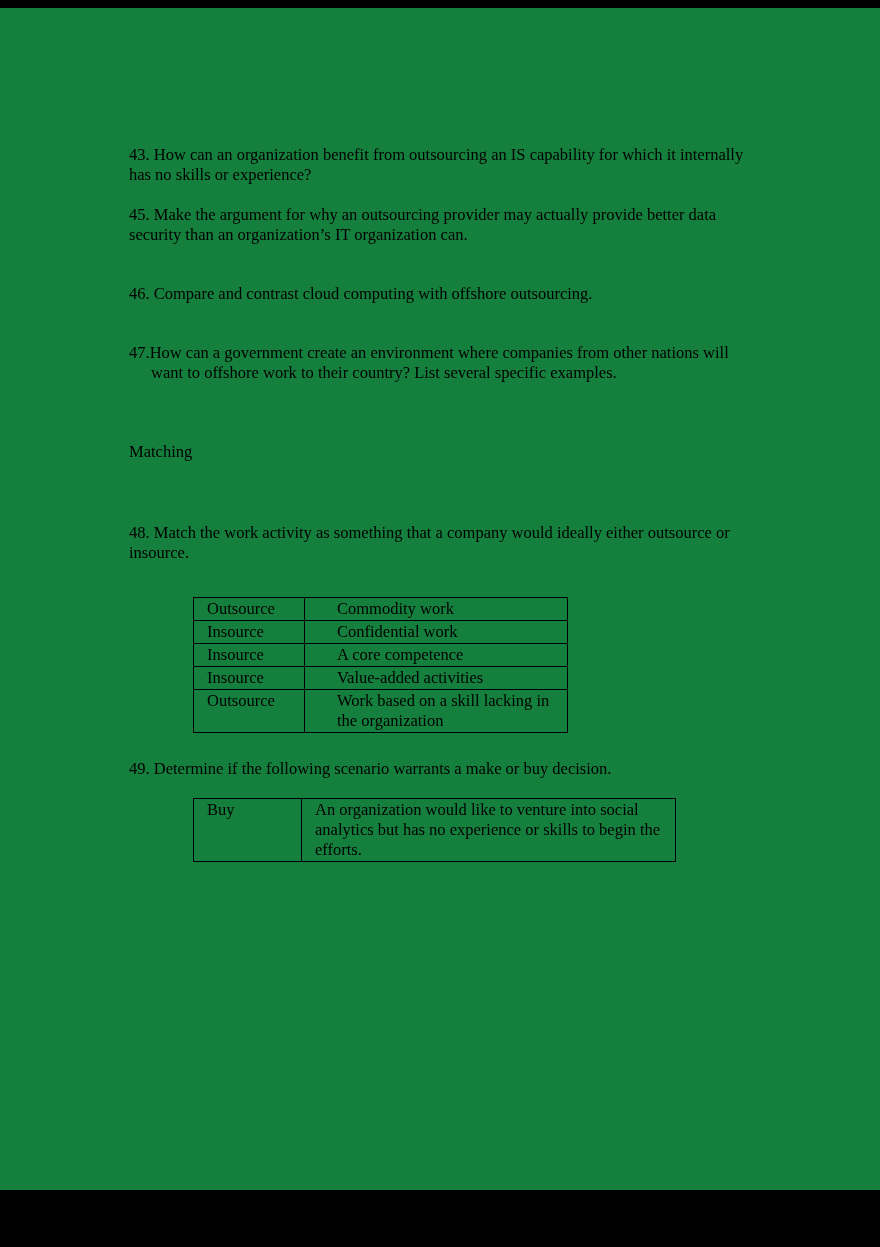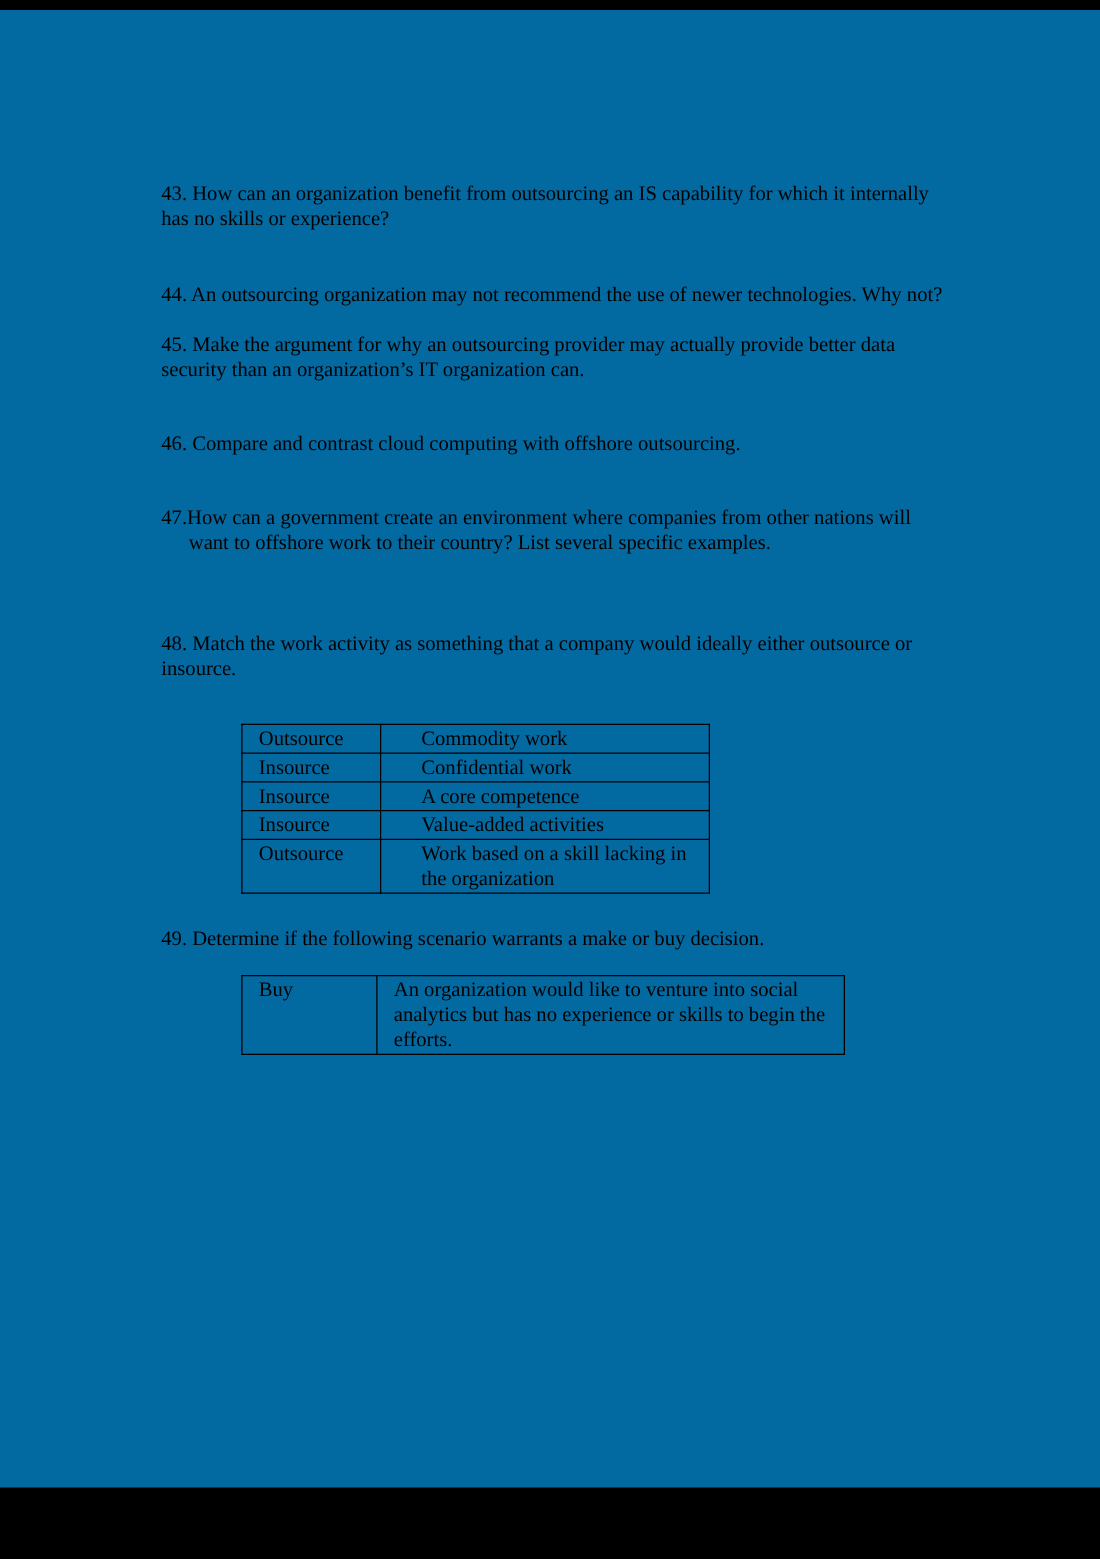--- a/index.html
+++ b/index.html
@@ -13,21 +13,21 @@
     background: #000;
     position: relative;
     overflow: hidden;
   }
   .page {
     position: absolute;
     top: 8px;
     left: 0;
     width: 880px;
     height: 1182px;
-    background: #0369a1;
+    background: #15803d;
     color: #000000;
     font-family: "Liberation Serif", serif;
     font-size: 16.5px;
     line-height: 20px;
     box-sizing: border-box;
   }
   .content {
     padding: 137px 123px 0 129px;
     width: 628px;
     box-sizing: content-box;
@@ -62,25 +62,25 @@
   .table-49 td.col-item  { width: 352px; }
 </style>
 </head>
 <body>
 
 <div class="canvas">
   <div class="page">
     <div class="content">
 
       <p class="q q-43">43. How can an organization benefit from outsourcing an IS capability for which it internally has no skills or experience?</p>
-      <p class="q q-44">44. An outsourcing organization may not recommend the use of newer technologies. Why not?</p>
       <p class="q q-45">45. Make the argument for why an outsourcing provider may actually provide better data security than an organization’s IT organization can.</p>
       <p class="q q-46">46. Compare and contrast cloud computing with offshore outsourcing.</p>
       <p class="q q-47">47.How can a government create an environment where companies from other nations will want to offshore work to their country?  List several specific examples.</p>
 
+      <p class="q heading-matching">Matching</p>
 
       <p class="q q-48">48. Match the work activity as something that a company would ideally either outsource or insource.</p>
 
       <table class="doc-table table-48">
         <tbody>
           <tr>
             <td class="col-choice">Outsource</td>
             <td class="col-item">Commodity work</td>
           </tr>
           <tr>

